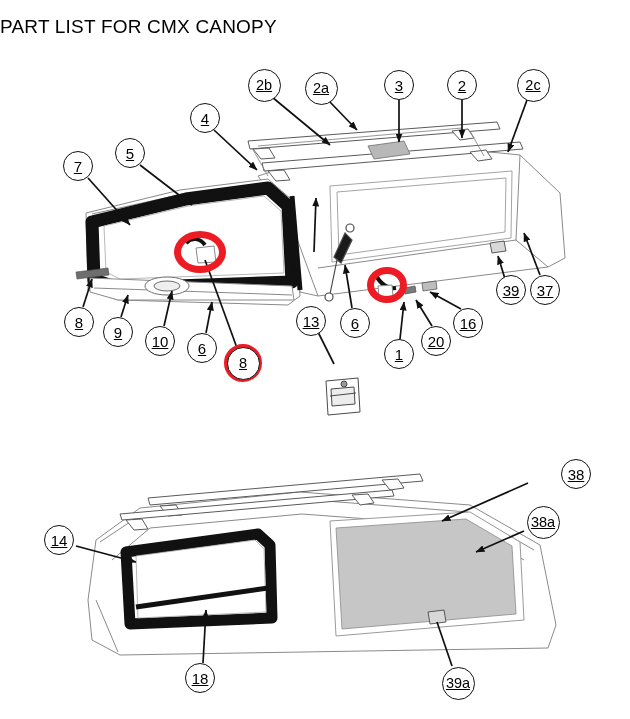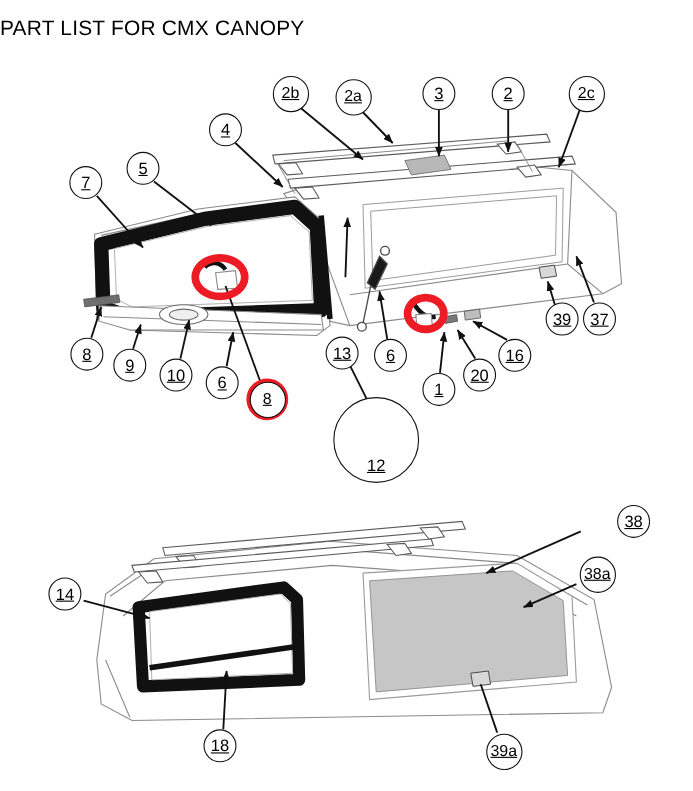--- a/index.html
+++ b/index.html
@@ -275,21 +275,20 @@
   <div class="callout sz-md" style="left:533px; top:85px;">2c</div>
   <div class="callout sz-sm" style="left:205px; top:118px;">4</div>
   <div class="callout sz-sm" style="left:130px; top:153px;">5</div>
   <div class="callout sz-sm" style="left:78px;  top:166px;">7</div>
   <div class="callout sz-sm" style="left:311px; top:267px;margin-top:39px;">13</div>
   <div class="callout sz-sm" style="left:79px;  top:322px;">8</div>
   <div class="callout sz-sm" style="left:118px; top:332px;">9</div>
   <div class="callout sz-sm" style="left:160px; top:341px;">10</div>
   <div class="callout sz-sm" style="left:202px; top:348px;">6</div>
   <div class="callout sz-md" style="left:243px; top:363px;">8</div>
-  <div class="callout detail" style="left:342px; top:400px;">12</div>
   <div class="callout sz-sm" style="left:355px; top:323px;">6</div>
   <div class="callout sz-sm" style="left:399px; top:354px;">1</div>
   <div class="callout sz-sm" style="left:436px; top:341px;">20</div>
   <div class="callout sz-sm" style="left:468px; top:323px;text-align:right;">16</div>
   <div class="callout sz-sm" style="left:511px; top:290px;">39</div>
   <div class="callout sz-sm" style="left:545px; top:290px;">37</div>
 
   <div class="callout sz-sm" style="left:59px;  top:540px;">14</div>
   <div class="callout sz-sm" style="left:200px; top:678px;">18</div>
   <div class="callout sz-sm" style="left:541px; top:474px;margin-left:20px;">38</div>

